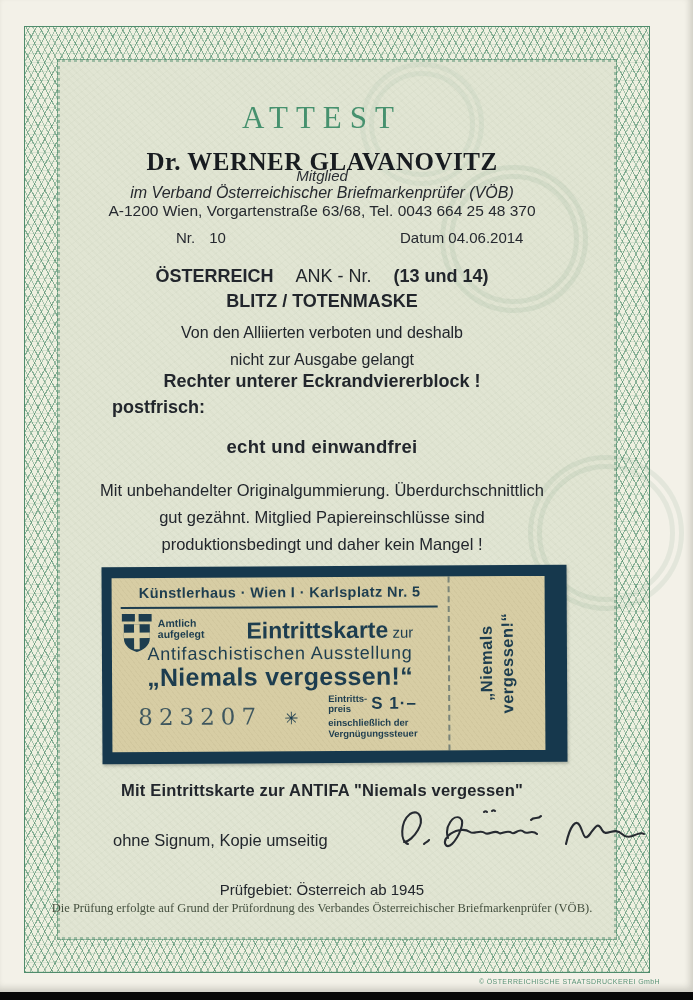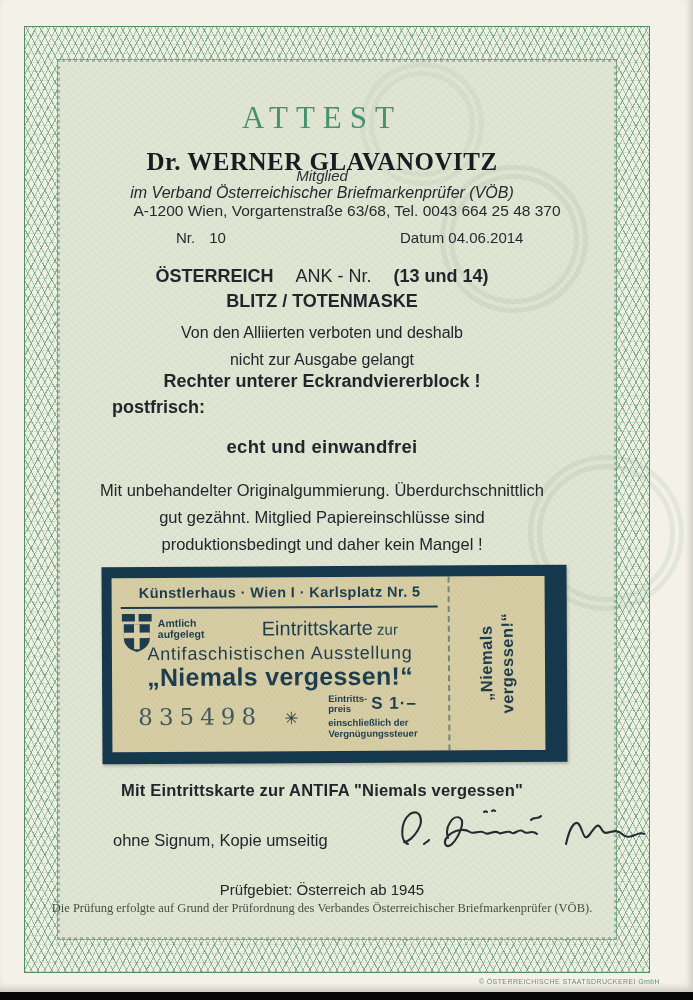--- a/index.html
+++ b/index.html
@@ -39,21 +39,21 @@
   .wm.w3{left:360px;top:62px;width:96px;height:96px;border-color:rgba(90,140,110,.07);}
 
   
   .c{position:absolute;left:0;width:644px;text-align:center;}
   .attest{top:100px;font-family:"Liberation Serif", serif;font-size:31px;
     letter-spacing:8px;color:#46916e;}
   .expert{top:148px;font-family:"Liberation Serif", serif;font-size:25px;
     font-weight:bold;letter-spacing:.5px;color:#181c20;}
   .member{top:167px;font-style:italic;font-size:15px;color:#2a2e33;}
   .assoc{top:184px;font-style:italic;font-size:16px;color:#26292f;}
-  .addr{top:202px;font-size:15.5px;color:#26292f;padding-left:25px;}
+  .addr{top:202px;font-size:15.5px;color:#26292f;}
 
   .metarow{position:absolute;top:229px;left:0;width:693px;font-size:15px;color:#26292f;}
   .metarow .nr{position:absolute;left:176px;}
   .metarow .nrv{margin-left:14px;}
   .metarow .dt{position:absolute;left:400px;}
 
   .subj1{top:266px;font-size:18px;}
   .subj1 .b{font-weight:bold;}
   .subj1 .m{margin:0 17px;}
   .subj2{top:291px;font-size:18px;font-weight:bold;}
@@ -74,21 +74,21 @@
     position:absolute;left:10px;top:11px;width:433px;height:174px;
     background:#d7cda4;color:#1d3d4f;
     background-image:repeating-linear-gradient(52deg, rgba(110,100,60,.05) 0 1px, transparent 1px 4px);
   }
   .tvenue{position:absolute;left:0;top:7px;width:336px;text-align:center;
     font-weight:bold;font-size:14.5px;letter-spacing:.4px;}
   .trule{position:absolute;left:9px;top:29px;width:317px;height:2px;background:#1d3d4f;}
   .tshield{position:absolute;left:9px;top:36px;}
   .toff{position:absolute;left:46px;top:40px;font-size:10.5px;line-height:11px;font-weight:bold;}
   .tcard{position:absolute;left:100px;top:40px;width:236px;text-align:center;font-size:15px;}
-  .tcard .bw{font-weight:normal;font-size:20px;}
+  .tcard .bw{font-weight:bold;font-size:23px;}
   .texh{position:absolute;left:0;top:66px;width:336px;text-align:center;
     font-size:18px;letter-spacing:.8px;}
   .tslogan{position:absolute;left:0;top:85px;width:336px;text-align:center;
     font-size:25px;font-weight:bold;letter-spacing:.3px;}
   .tserial{position:absolute;left:26px;top:126px;
     font-family:"DejaVu Serif", serif;font-size:23px;letter-spacing:6px;
     color:rgba(29,61,79,.82);}
   .torn{position:absolute;left:172px;top:131px;font-size:17px;color:#1d3d4f;}
   .tprice{position:absolute;left:216px;top:117px;width:118px;}
   .tprice .row{display:flex;align-items:center;}
@@ -168,21 +168,21 @@
         <div>Amtlich</div>
         <div>aufgelegt</div>
       </div>
       <div class="tcard">
         <span class="bw">Eintrittskarte</span>
         <span>zur</span>
       </div>
       <div class="texh">Antifaschistischen Ausstellung</div>
       <div class="tslogan">„Niemals vergessen!“</div>
 
-      <div class="tserial">835498</div>
+      <div class="tserial">823207</div>
       <div class="torn">✳</div>
 
       <div class="tprice">
         <div class="row">
           <span class="lab">
             <span>Eintritts-</span><br>
             <span>preis</span>
           </span>
           <span class="val">S 1·–</span>
         </div>

